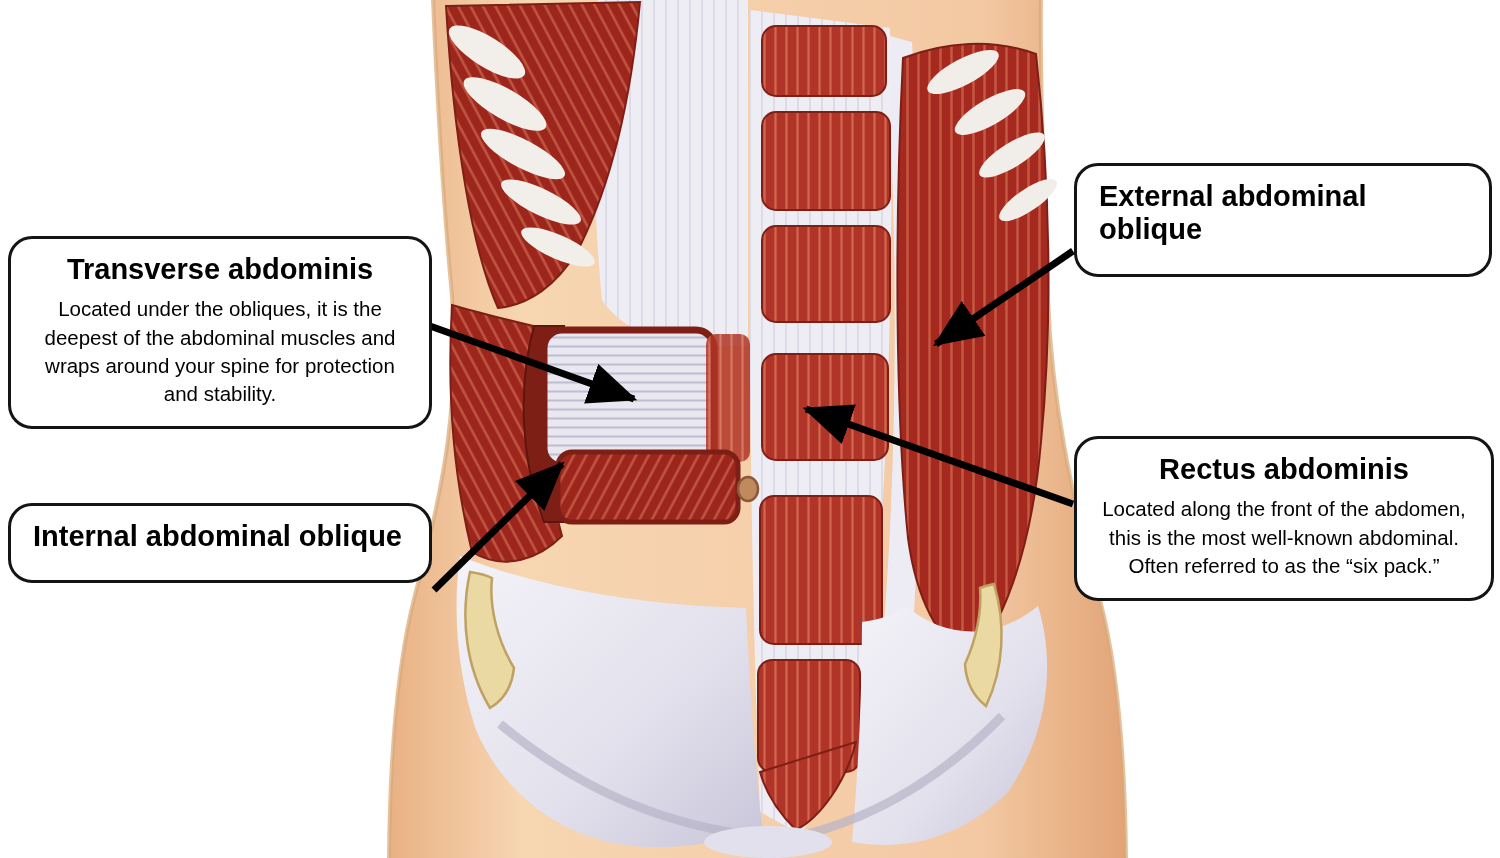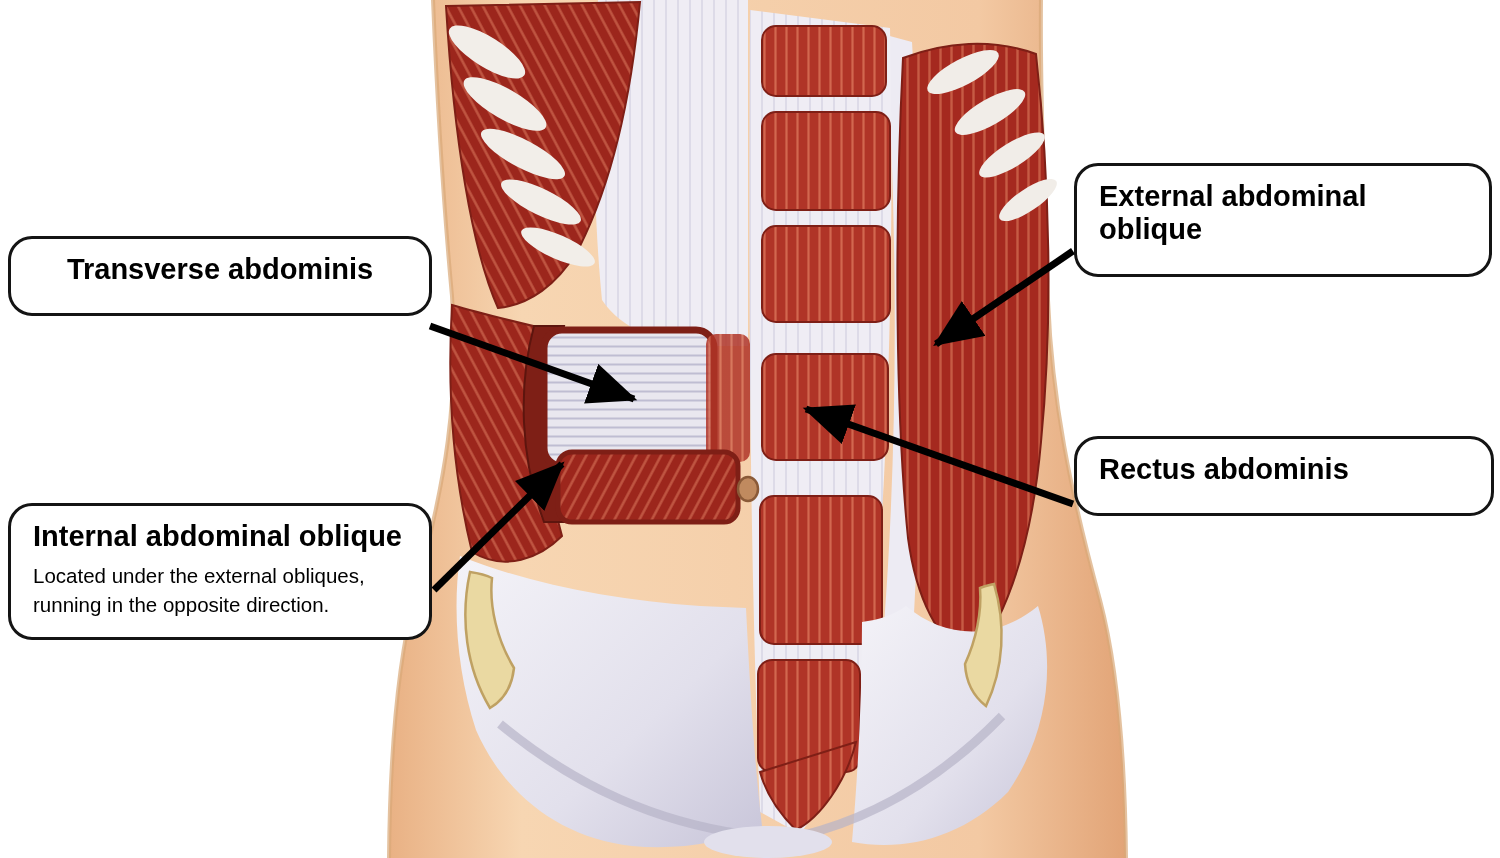--- a/index.html
+++ b/index.html
@@ -18,21 +18,21 @@
   }
   .callout h2{
     margin:0 0 9px 0;font-size:29px;font-weight:600;color:#000;line-height:1.15;
   }
   .callout p{
     margin:0;font-size:20.5px;line-height:1.38;color:#000;
   }
   #box-transverse{left:8px;top:236px;width:424px;text-align:center;}
   #box-internal{left:8px;top:503px;width:424px;}
   #box-external{left:1074px;top:163px;width:418px;}
-  #box-rectus{left:1074px;top:436px;width:420px;}
+  #box-rectus{left:1074px;top:436px;width:420px;text-align:center;}
 </style>
 </head>
 <body>
 
 <svg id="anatomy" viewBox="0 0 1500 858" aria-hidden="true">
   <defs>
     <linearGradient id="skinG" x1="0" y1="0" x2="1" y2="0">
       <stop offset="0" stop-color="#e9b184"></stop>
       <stop offset="0.18" stop-color="#f7d6b2"></stop>
       <stop offset="0.8" stop-color="#f3c9a3"></stop>
@@ -149,26 +149,27 @@
     </marker>
   </defs>
   <line x1="430" y1="326" x2="634" y2="399" stroke="#000" stroke-width="7" marker-end="url(#arrowHead)"></line>
   <line x1="434" y1="590" x2="562" y2="464" stroke="#000" stroke-width="7" marker-end="url(#arrowHead)"></line>
   <line x1="1073" y1="251" x2="936" y2="344" stroke="#000" stroke-width="7" marker-end="url(#arrowHead)"></line>
   <line x1="1073" y1="504" x2="806" y2="409" stroke="#000" stroke-width="7" marker-end="url(#arrowHead)"></line>
 </svg>
 
 <div class="callout" id="box-transverse">
   <h2>Transverse abdominis</h2>
+  <p>Located under the obliques, it is the deepest of the abdominal muscles and wraps around your spine for protection and stability.</p>
 </div>
 
 <div class="callout" id="box-internal">
   <h2>Internal abdominal oblique</h2>
-  <p>Located under the external obliques, running in the opposite direction.</p>
 </div>
 
 <div class="callout" id="box-external">
   <h2>External abdominal oblique</h2>
 </div>
 
 <div class="callout" id="box-rectus">
   <h2>Rectus abdominis</h2>
+  <p>Located along the front of the abdomen, this is the most well-known abdominal. Often referred to as the “six pack.”</p>
 </div>
 
 </body></html>

